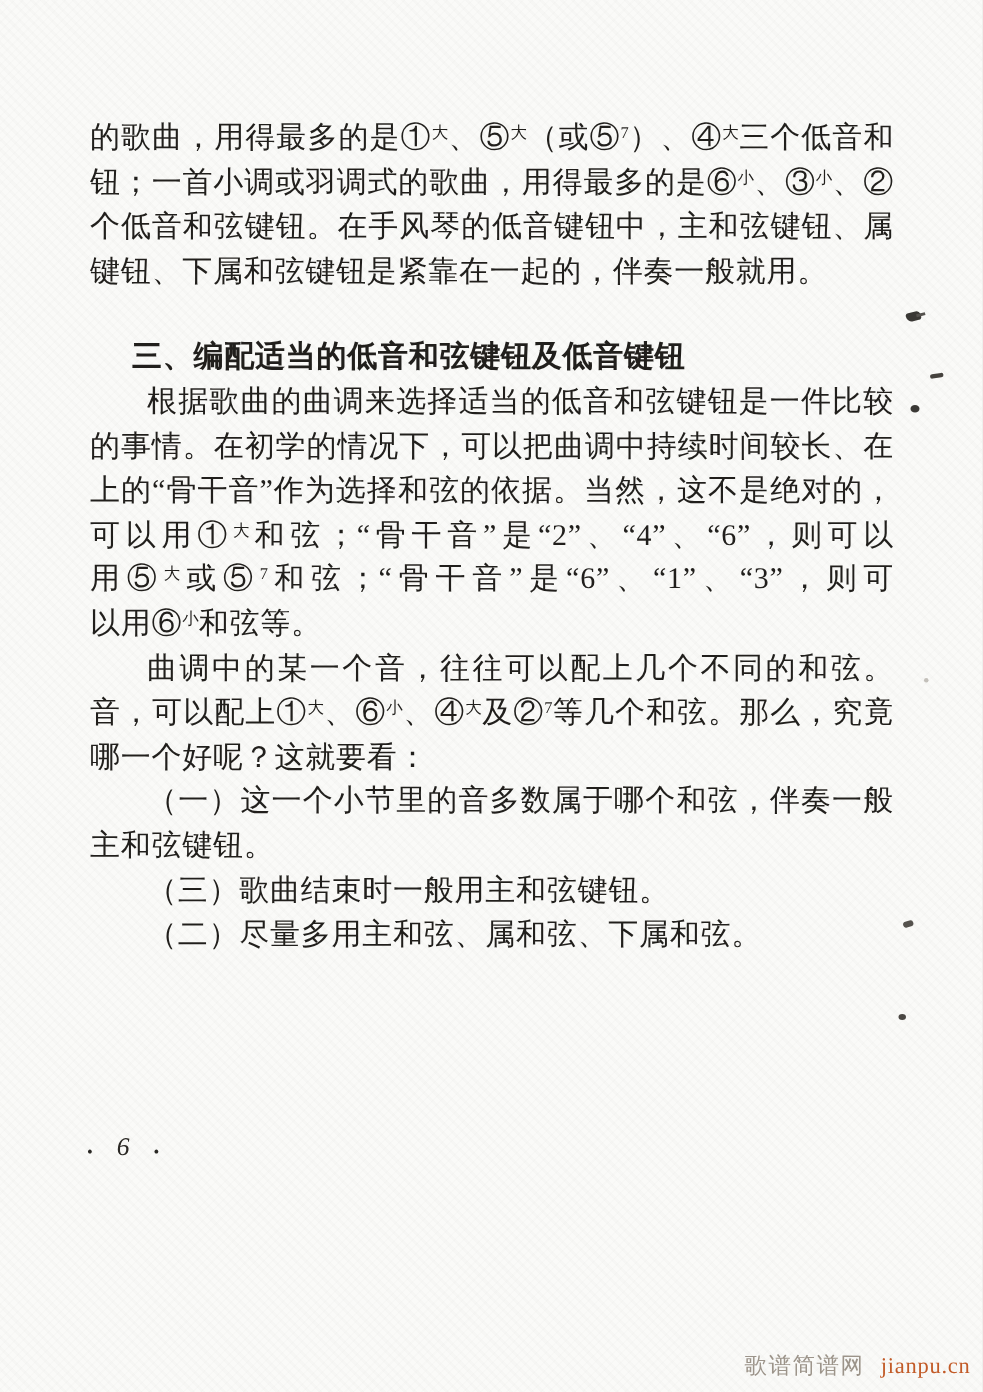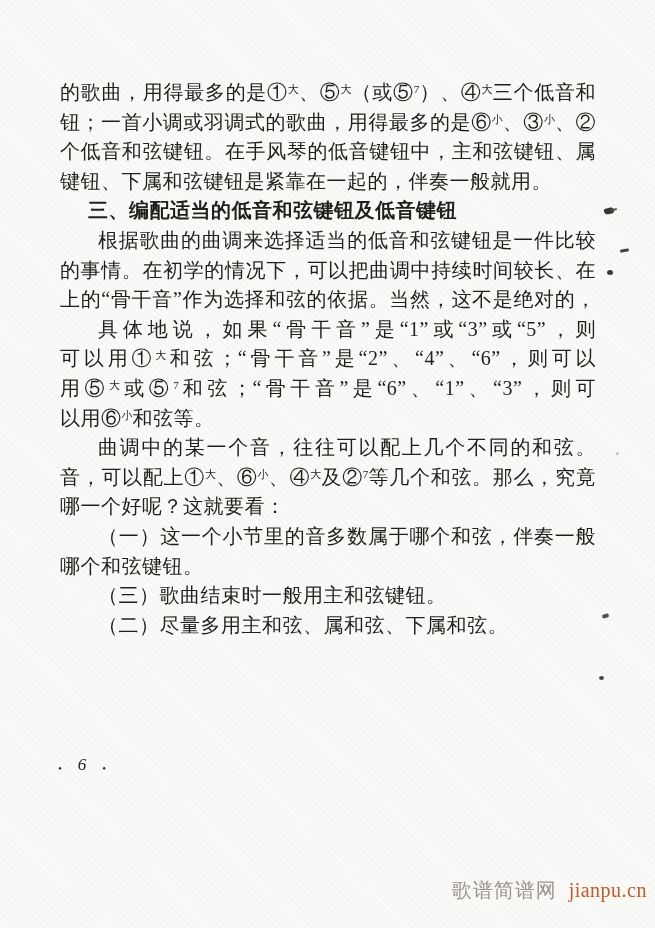--- a/index.html
+++ b/index.html
@@ -40,22 +40,22 @@
     position:absolute;
     left:58px;top:750px;
     height:30px;
     display:flex;align-items:center;
     color:#2a2824;
   }
   .footer .dot{ font-size:11px; padding:0 0; transform:translateY(3px); }
   .footer .num{ font-size:17px; margin:0 16px; font-style:italic; }
   .watermark{
     position:absolute;
-    right:8px;bottom:24px;
-    font-size:20px;
+    right:8px;bottom:8px;
+    font-size:15px;
     letter-spacing:1px;
   }
   .watermark .site-name{ color:#9c948a; }
   .watermark .site-url{ color:#c25b28; margin-left:6px; letter-spacing:0.5px;}
   .speck{ position:absolute; background:#3a3835; }
   .speck-1{ left:604px; top:208px; width:10px; height:6px; border-radius:2px 3px 2px 4px; transform:rotate(-14deg);}
   .speck-1::after{ content:""; position:absolute; left:7px; top:2px; width:6px; height:2px; background:#55524e;}
   .speck-2{ left:620px; top:249px; width:9px; height:3px; border-radius:2px; transform:rotate(-8deg); background:#45423e;}
   .speck-3{ left:607px; top:270px; width:6px; height:5px; border-radius:50%; }
   .speck-4{ left:602px; top:614px; width:7px; height:4px; border-radius:2px; transform:rotate(-18deg); background:#55524d;}
@@ -65,33 +65,32 @@
 </head>
 <body>
 
 <div class="page">
 
   <div class="text-block">
       <div class="line fill">的歌曲，用得最多的是①<sup>大</sup>、⑤<sup>大</sup>（或⑤<sup>7</sup>）、④<sup>大</sup>三个低音和弦键</div>
       <div class="line fill">钮；一首小调或羽调式的歌曲，用得最多的是⑥<sup>小</sup>、③<sup>小</sup>、②三</div>
       <div class="line fill">个低音和弦键钮。在手风琴的低音键钮中，主和弦键钮、属和弦</div>
       <div class="line">键钮、下属和弦键钮是紧靠在一起的，伴奏一般就用。</div>
-      <div class="line heading" style="text-indent: 1.4em;">三、编配适当的低音和弦键钮及低音键钮</div>
+      <div class="line heading" style="text-indent: 1.4em; margin-top: 28px;">三、编配适当的低音和弦键钮及低音键钮</div>
       <div class="line fill" style="text-indent: 1.9em;">根据歌曲的曲调来选择适当的低音和弦键钮是一件比较复杂</div>
       <div class="line fill">的事情。在初学的情况下，可以把曲调中持续时间较长、在重拍</div>
       <div class="line fill">上的“骨干音”作为选择和弦的依据。当然，这不是绝对的，也</div>
-      <div class="line fill" style="text-indent: 1.9em;">具体地说，如果“骨干音”是“1”或“3”或“5”，则</div>
       <div class="line fill">可以用①<sup>大</sup>和弦；“骨干音”是“2”、“4”、“6”，则可以</div>
       <div class="line fill">用⑤<sup>大</sup>或⑤<sup>7</sup>和弦；“骨干音”是“6”、“1”、“3”，则可</div>
       <div class="line">以用⑥<sup>小</sup>和弦等。</div>
       <div class="line fill" style="text-indent: 1.9em;">曲调中的某一个音，往往可以配上几个不同的和弦。如“1”</div>
       <div class="line fill">音，可以配上①<sup>大</sup>、⑥<sup>小</sup>、④<sup>大</sup>及②<sup>7</sup>等几个和弦。那么，究竟用</div>
       <div class="line">哪一个好呢？这就要看：</div>
       <div class="line fill" style="text-indent: 1.9em;">（一）这一个小节里的音多数属于哪个和弦，伴奏一般就用</div>
-      <div class="line">哪个和弦键钮。</div>
+      <div class="line">主和弦键钮。</div>
       <div class="line" style="text-indent: 1.9em;">（三）歌曲结束时一般用主和弦键钮。</div>
       <div class="line" style="text-indent: 1.9em;">（二）尽量多用主和弦、属和弦、下属和弦。</div>
     </div>
 
   <div class="footer">
     <span class="dot">•</span>
     <span class="num">6</span>
     <span class="dot">•</span>
   </div>
 

